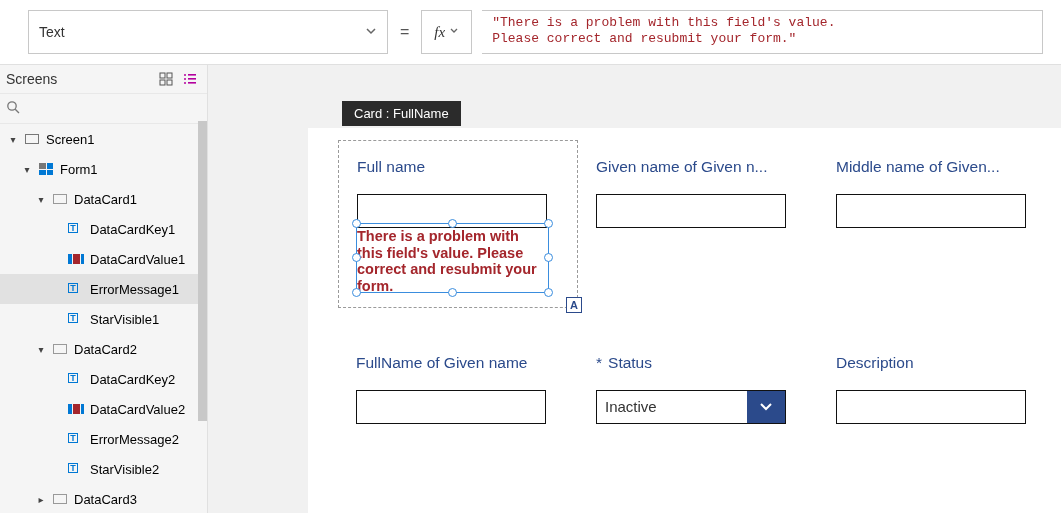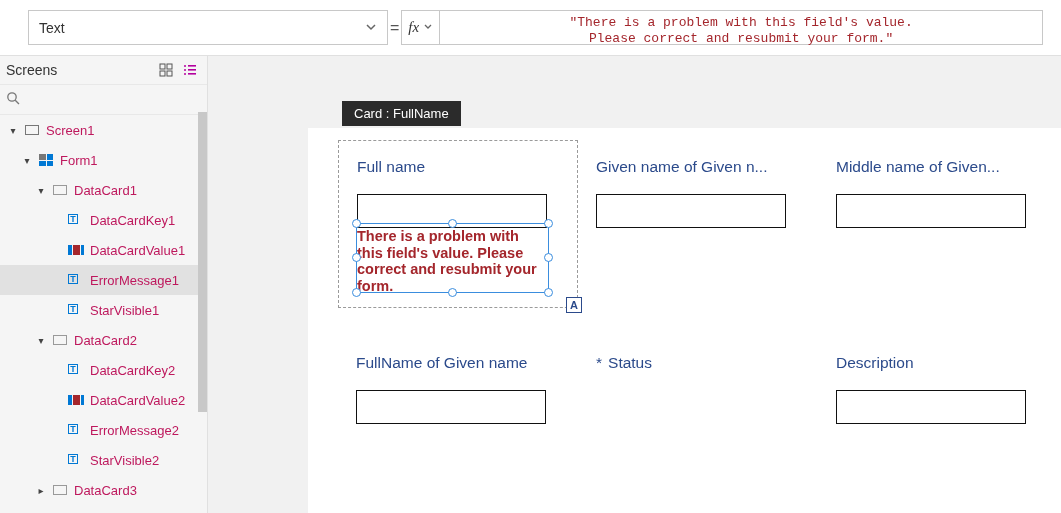--- a/index.html
+++ b/index.html
@@ -12,23 +12,23 @@
     height: 513px;
     overflow: hidden;
     position: relative;
   }
 
   
   .formula-bar {
     display: flex;
     align-items: stretch;
     padding: 10px 18px 10px 28px;
+    gap: 10px;
     border-bottom: 1px solid #e0e0e0;
-    height: 56px;
-    text-align: center;
+    height: 65px;
   }
   .property-select {
     display: flex;
     align-items: center;
     justify-content: space-between;
     width: 360px;
     border: 1px solid #c8c8c8;
     background: #fff;
     padding: 0 10px;
     font-size: 14px;
@@ -39,21 +39,21 @@
     display: flex;
     align-items: center;
     font-size: 16px;
     color: #555;
     padding: 0 2px;
   }
   .fx-box {
     display: flex;
     align-items: center;
     border: 1px solid #c8c8c8;
-    padding: 0 6px;
+    padding: 0 12px;
     gap: 4px;
     background: #fff;
   }
   .fx-box .fx { font-style: italic; font-family: Georgia, serif; font-size: 15px; color: #333; }
   .fx-box .chev { color: #666; font-size: 10px; }
   .formula-input {
     flex: 1;
     border: 1px solid #c8c8c8;
     border-left: none;
     padding: 4px 10px;
@@ -140,21 +140,21 @@
     width: 10px;
     text-align: center;
     color: #444;
     font-size: 10px;
   }
   .twisty.none { visibility: hidden; }
   .node-ico {
     width: 16px; height: 16px;
     display: inline-flex; align-items: center; justify-content: center;
   }
-  .label { font-size: 13px; color: #be185d; }
+  .label { font-size: 13px; color: #000000; }
   .indent-1 { padding-left: 8px; }
   .indent-2 { padding-left: 22px; }
   .indent-3 { padding-left: 36px; }
   .indent-4 { padding-left: 52px; }
 
   
   .ico-screen { border: 1px solid #777; width: 14px; height: 10px; }
   .ico-card   { border: 1px solid #999; width: 14px; height: 10px; }
   .ico-text   { position: relative; width: 16px; height: 12px; }
   .ico-text .T {
@@ -501,20 +501,28 @@
 
     <div class="field">
       <div class="field-label">FullName of Given name</div>
       <div class="field-input"></div>
     </div>
 
     <div class="field">
       <div class="field-label">
         <span class="req-star">*</span><span>Status</span>
       </div>
+      <div class="select-wrap">
+        <div class="val">Inactive</div>
+        <div class="btn">
+          <svg width="18" height="18" viewBox="0 0 18 18">
+              <path d="M4 6l5 5 5-5" fill="none" stroke="#fff" stroke-width="2"></path>
+            </svg>
+        </div>
+      </div>
     </div>
 
     <div class="field">
       <div class="field-label">Description</div>
       <div class="field-input"></div>
     </div>
   </div>
 </div>
 
 </body></html>

